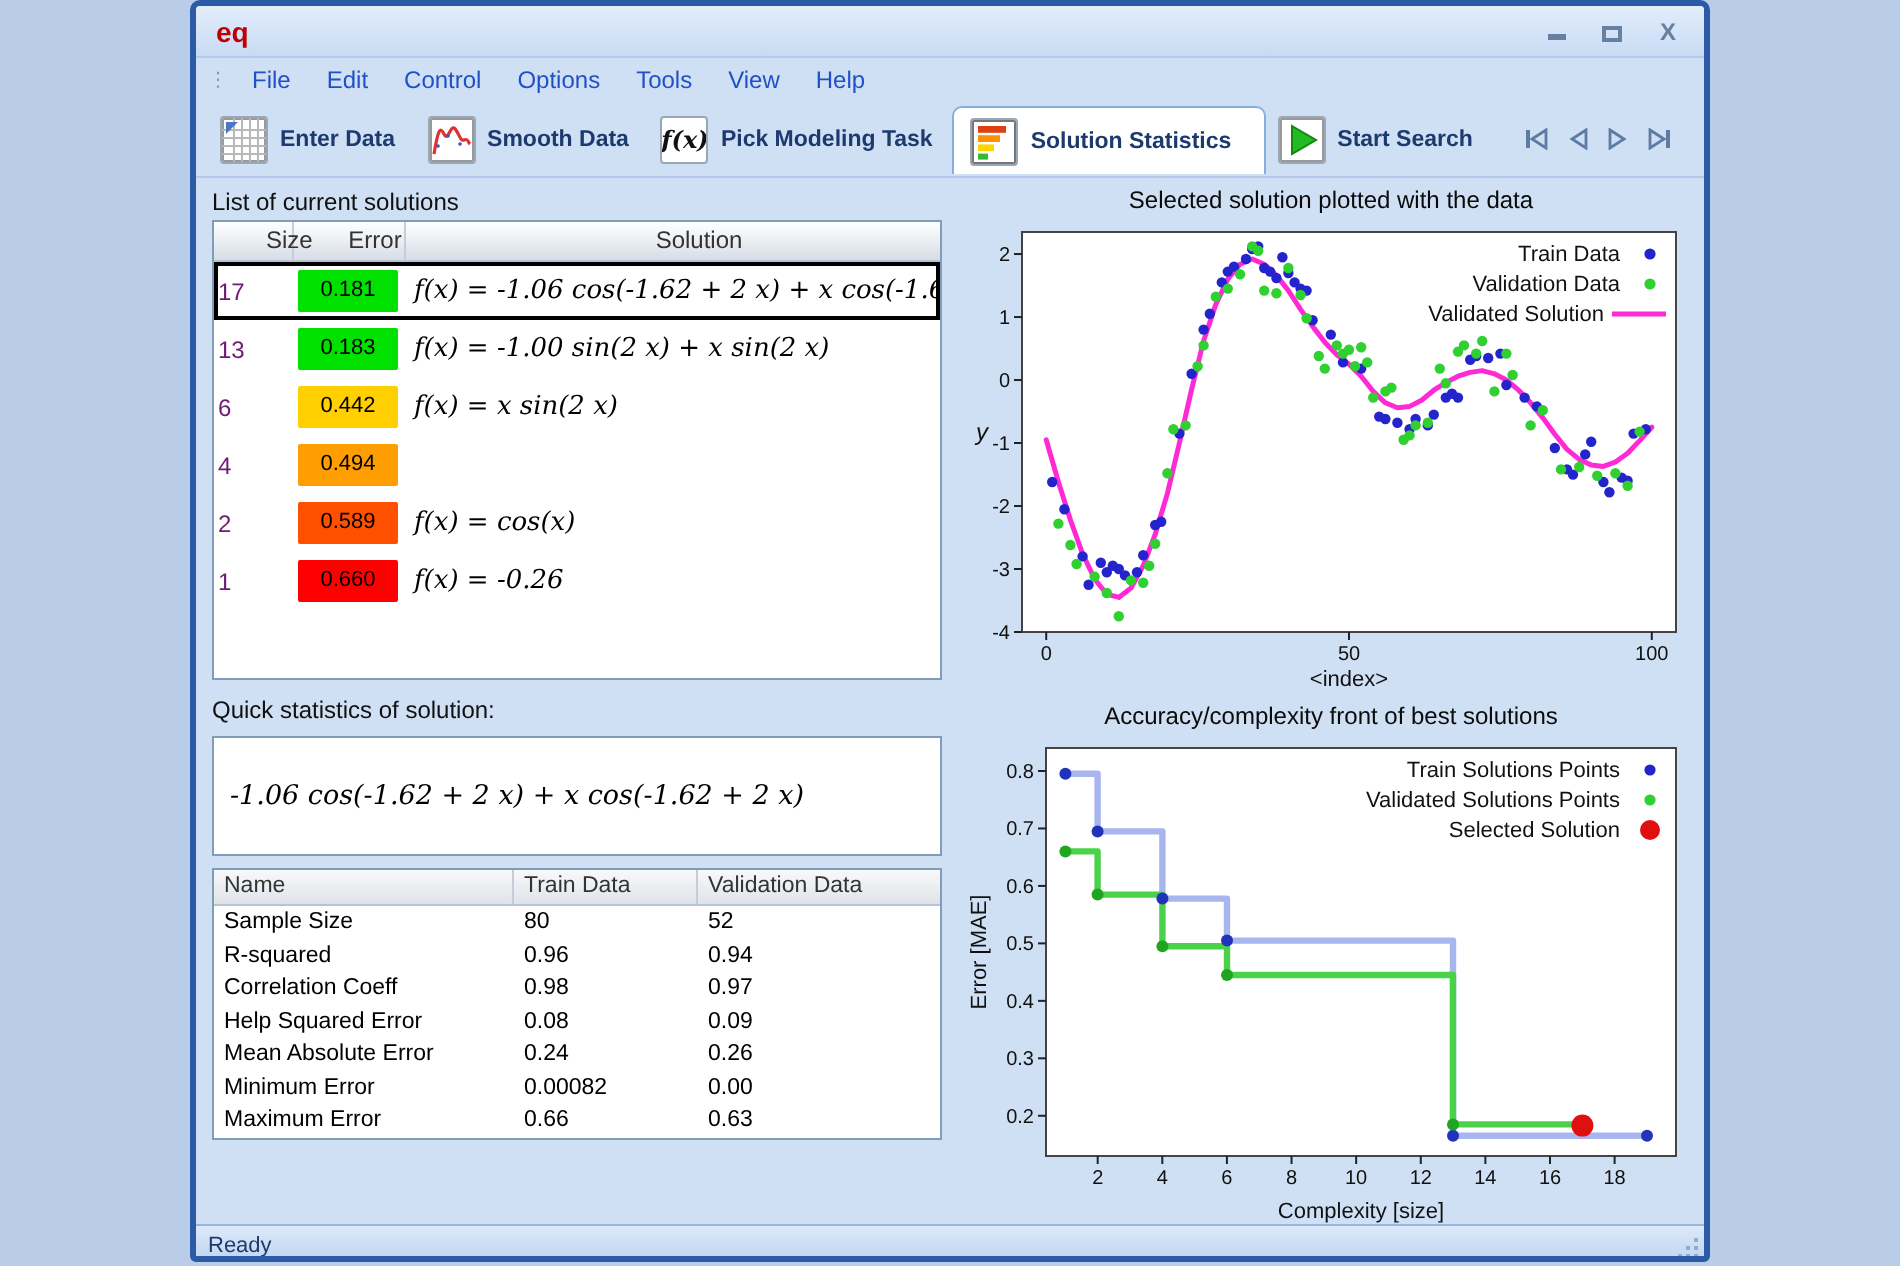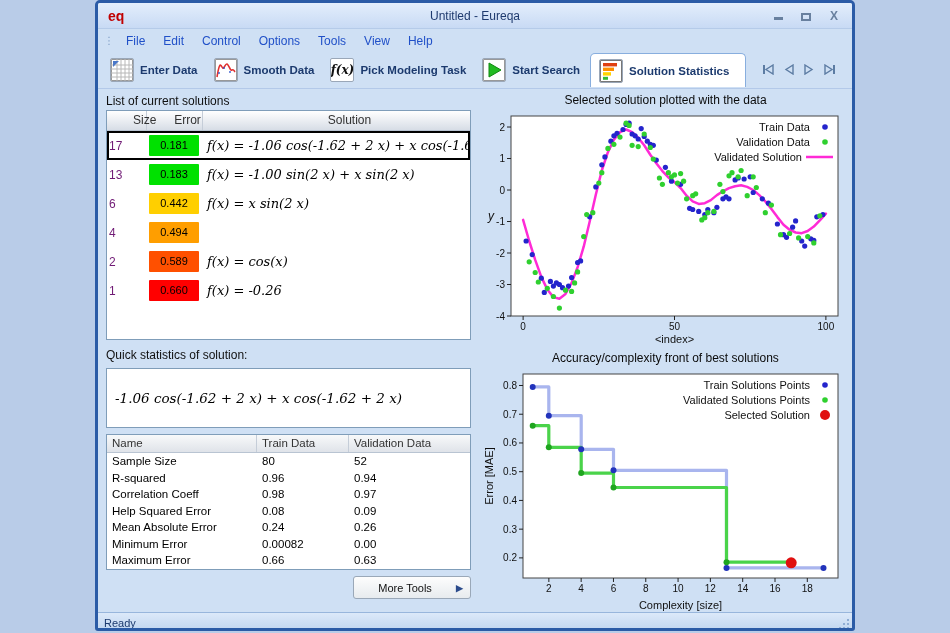--- a/index.html
+++ b/index.html
@@ -89,21 +89,20 @@
   .status-text{ font-size:11px; color:#1c3a6e; }
   .grip-dots{ position:absolute; right:2px; bottom:2px;}
   .gap6{height:6px;flex:0 0 6px;} .gap8{height:8px;flex:0 0 8px;} .gap4{height:4px;flex:0 0 4px;}
 </style>
 </head>
 <body>
 
 <div class="app-window">
 
   <div class="titlebar">
-    <span class="win-title">Untitled - Eureqa</span>
     <span class="logo">eq</span>
     <div class="win-controls">
       <span class="wc wc-min">
           <i></i>
         </span>
       <span class="wc wc-max">
           <i></i>
         </span>
       <span class="wc wc-close">X</span>
     </div>
@@ -148,40 +147,40 @@
             </svg>
           </span>
           <span class="tool-label">Smooth Data</span>
         </div>
         <div class="tool-btn">
           <span class="icon-box">
             <span class="fx-text">f(x)</span>
           </span>
           <span class="tool-label">Pick Modeling Task</span>
         </div>
-        <div class="tool-btn">
-          <span class="icon-box">
-            <svg width="22" height="22" viewBox="0 0 22 22">
-              <rect x="0.5" y="0.5" width="21" height="21" fill="#fff" stroke="#999"></rect>
-              <path d="M6 4 L18 11 L6 18 Z" fill="#22bb22" stroke="#118811" stroke-width="1"></path>
-            </svg>
-          </span>
-          <span class="tool-label">Start Search</span>
-        </div>
         <div class="tool-btn tab-active">
           <span class="icon-box">
             <svg width="22" height="22" viewBox="0 0 22 22">
               <rect x="0.5" y="0.5" width="21" height="21" fill="#fff" stroke="#777"></rect>
               <rect x="3" y="3" width="14" height="3.4" fill="#e04010"></rect>
               <rect x="3" y="7.6" width="11" height="3.4" fill="#ff9000"></rect>
               <rect x="3" y="12.2" width="8" height="3.4" fill="#ffd400"></rect>
               <rect x="3" y="16.8" width="5" height="3" fill="#33bb33"></rect>
             </svg>
           </span>
           <span class="tool-label">Solution Statistics</span>
+        </div>
+        <div class="tool-btn">
+          <span class="icon-box">
+            <svg width="22" height="22" viewBox="0 0 22 22">
+              <rect x="0.5" y="0.5" width="21" height="21" fill="#fff" stroke="#999"></rect>
+              <path d="M6 4 L18 11 L6 18 Z" fill="#22bb22" stroke="#118811" stroke-width="1"></path>
+            </svg>
+          </span>
+          <span class="tool-label">Start Search</span>
         </div>
       </span>
     <div class="nav-arrows">
       <span class="nav-btn">
         <svg width="12" height="11" viewBox="0 0 12 11">
             <rect x="1" y="1" width="2" height="9" fill="#5c7ca3"></rect>
             <path d="M11 1 L4 5.5 L11 10 Z" fill="none" stroke="#5c7ca3" stroke-width="1.4"></path>
           </svg>
       </span>
       <span class="nav-btn">
@@ -303,26 +302,20 @@
               <div style="flex: 1 1 0%;">0.00</div>
             </div>
             <div class="stats-row">
               <div style="width: 150px;">Maximum Error</div>
               <div style="width: 92px;">0.66</div>
               <div style="flex: 1 1 0%;">0.63</div>
             </div>
           </div>
       </div>
 
-      <div class="more-tools-wrap">
-        <div class="more-tools">
-          <span>More Tools</span>
-          <b>▶</b>
-        </div>
-      </div>
     </div>
 
     <div class="col">
       <div class="chart-title">Selected solution plotted with the data</div>
       <div class="chart-wrap">
         <svg id="chart1" width="365" height="238">
             <rect x="28" y="8" width="327" height="200" fill="#ffffff" stroke="#444" stroke-width="1"></rect>
             <line x1="40.111111111111114" y1="208" x2="40.111111111111114" y2="212" stroke="#222"></line>
             <text x="40.111111111111114" y="222" text-anchor="middle" font-size="10" fill="#111">0</text>
             <line x1="191.5" y1="208" x2="191.5" y2="212" stroke="#222"></line>

